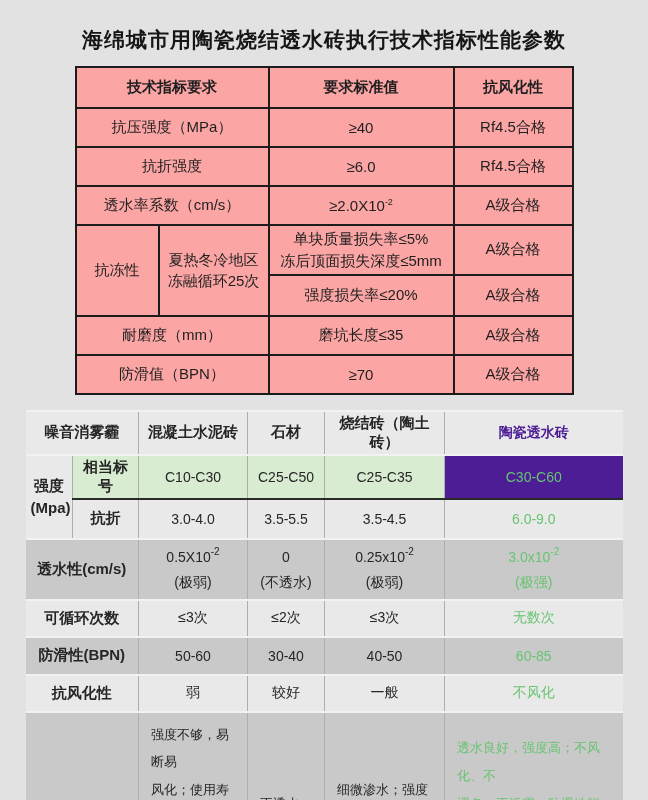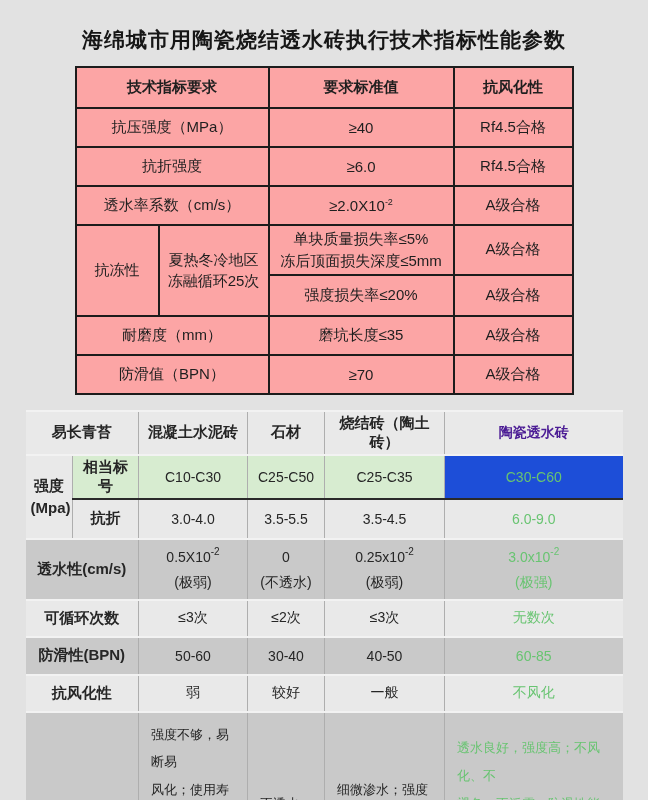--- a/index.html
+++ b/index.html
@@ -58,21 +58,21 @@
   }
   .cmp td:first-child{border-left:none;}
   .cmp td:last-child{border-right:none;}
   .cmp tr.h41{height:41px;} .cmp tr.h39{height:40px;}
   .cmp tr.h61{height:61px;margin-left:37px;} .cmp tr.h37{height:37px;}
   .cmp tr.h38{height:38px;} .cmp tr.h141{height:141px;}
   .cmp .lab{font-weight:bold;font-size:15px;}
   .cmp .light{background:#e9e9e9;}
   .cmp .dark{background:#c9c9c9;}
   .cmp .greenbg{background:#d7ecd0;}
-  .cmp .greenbg2{background:#1d4ed8;}
+  .cmp .greenbg2{background:#4c1d95;}
   .cmp .darkline{border-bottom:2px solid #2a2a2a;}
   .cmp .gtxt{color:#68c471;}
   .cmp .ghead{color:#4c1d95;font-weight:bold;}
   .cmp sup{font-size:10px;vertical-align:7px;}
   .cmp .note{display:block;margin-top:9px;}
   .cmp .perf{
     text-align:left;
     font-size:13px;
     line-height:2.15;
     padding:8px 12px;
@@ -144,21 +144,21 @@
     <colgroup>
         <col style="width:47px">
         <col style="width:66px">
         <col style="width:109px">
         <col style="width:77px">
         <col style="width:120px">
         <col style="width:178px">
       </colgroup>
     <tbody>
         <tr class="h41">
-      <td class="light lab" colspan="2">易长青苔</td>
+      <td class="light lab" colspan="2">噪音消雾霾</td>
       <td class="light lab">混凝土水泥砖</td>
       <td class="light lab">石材</td>
       <td class="light lab">烧结砖（陶土砖）</td>
       <td class="light ghead">陶瓷透水砖</td>
     </tr>
     <tr class="h41">
       <td rowspan="2" class="light lab pre">强度
 (Mpa)</td>
       <td class="greenbg lab darkline">相当标号</td>
       <td class="greenbg darkline">C10-C30</td>

